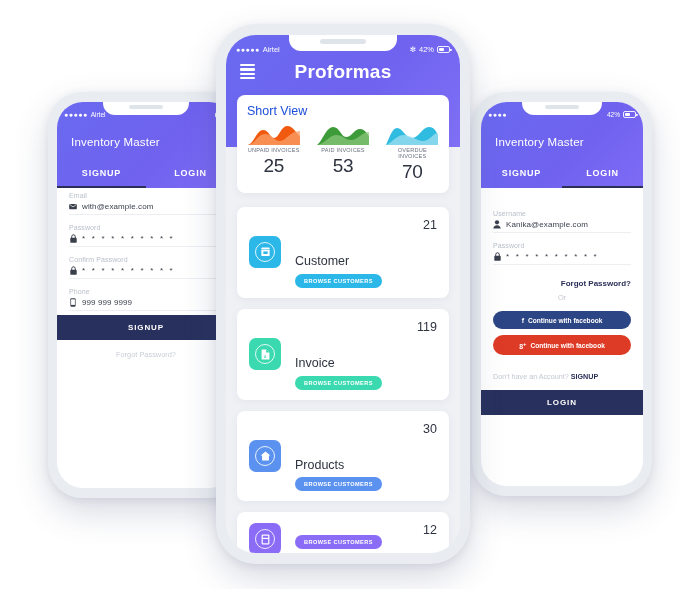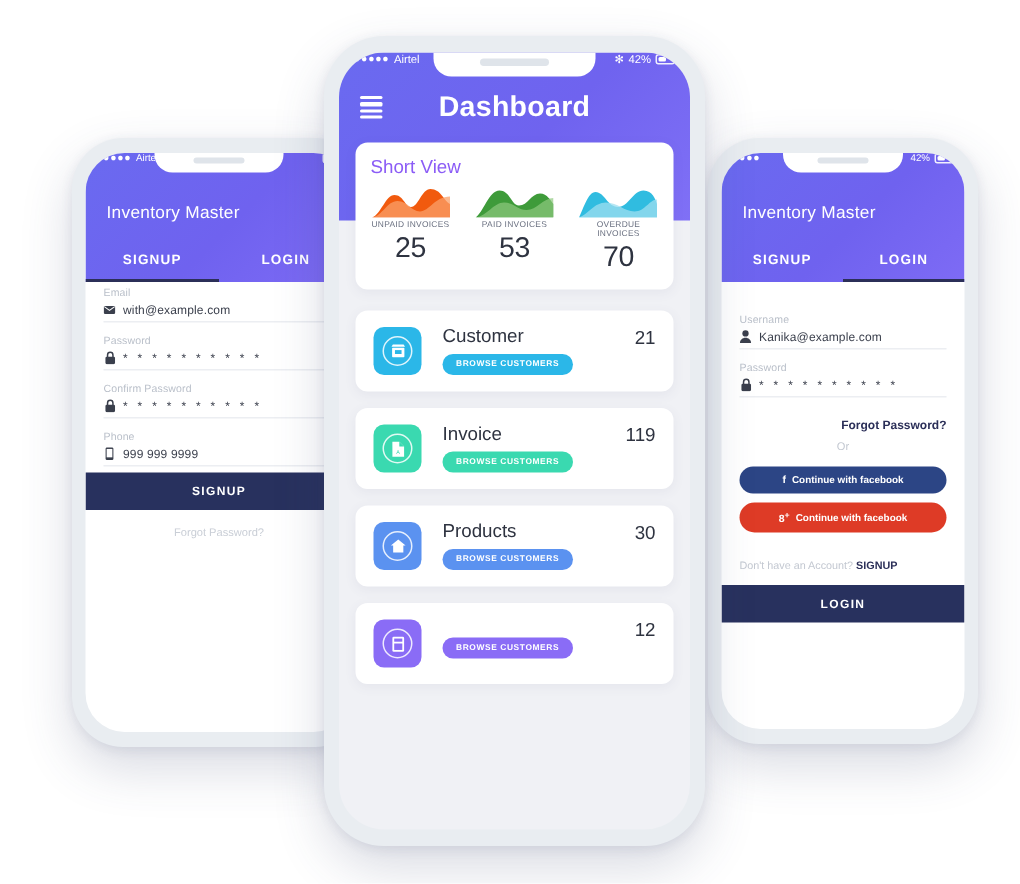--- a/index.html
+++ b/index.html
@@ -46,21 +46,21 @@
   }
   .phone.left  .notch { width: 86px; height: 13px; }
   .phone.right .notch { width: 80px; height: 13px; }
   .phone.center .notch { width: 108px; height: 16px; }
   .phone.center .notch .speaker { width: 46px; height: 5px; }
 
   
   .statusbar {
     position: relative;
     height: 16px;
-    display: flex; align-items: flex-start; justify-content: space-between;
+    display: flex; align-items: flex-end; justify-content: space-between;
     padding: 0 7px;
     color: #ffffff;
     font-size: 6.5px;
     z-index: 20;
   }
   .phone.center .statusbar { height: 19px; font-size: 7.5px; padding: 0 10px; }
   .sb-left { display: flex; align-items: center; gap: 3px; }
   .dots { letter-spacing: .5px; font-size: 7px; }
   .sb-right { display: flex; align-items: center; gap: 3px; }
   .batt {
@@ -165,21 +165,21 @@
   .dash-scroll {
     position: relative; z-index: 4;
     padding: 60px 11px 0;
   }
 
   .card {
     background: #ffffff; border-radius: 8px;
     box-shadow: 0 2px 8px rgba(80,90,130,.07);
   }
   .short-view { padding: 9px 10px 10px; margin-bottom: 14px; }
-  .sv-title { font-size: 12.5px; color: #8b5cf6; font-weight: 400; margin-bottom: 5px; }
+  .sv-title { font-size: 12.5px; color: #1d4ed8; font-weight: 400; margin-bottom: 5px; }
   .sv-row { display: flex; gap: 16px; }
   .sv-col { flex: 1; text-align: center; }
   .sv-spark { height: 22px; display: flex; align-items: flex-end; justify-content: center; }
   .sv-spark svg { display: block; }
   .sv-label { font-size: 5.6px; color: #6a7080; letter-spacing: .2px; margin-top: 2px; }
   .sv-value { font-size: 19px; color: #2e3340; font-weight: 400; margin-top: 2px; letter-spacing: -.3px; }
 
   .item-card {
     display: flex; align-items: center;
     padding: 10px 12px; margin-bottom: 11px; min-height: 54px;
@@ -188,21 +188,21 @@
     width: 32px; height: 32px; border-radius: 7px; flex: none;
     display: flex; align-items: center; justify-content: center;
   }
   .item-ico .ring {
     width: 20px; height: 20px; border-radius: 50%;
     border: 1px solid rgba(255,255,255,.85);
     display: flex; align-items: center; justify-content: center;
   }
   .item-ico svg { display: block; }
   .item-mid { flex: 1; padding-left: 14px; }
-  .item-name { font-size: 12.5px; color: #2e3340; font-weight: 400; line-height: 1.1; }
+  .item-name { font-size: 12.5px; color: #2e3340; font-weight: 400; line-height: 1.1; margin-top: 38px; }
   .browse-btn {
     display: inline-block; margin-top: 4px;
     color: #ffffff; font-size: 5.6px; font-weight: 700; letter-spacing: .4px;
     padding: 4px 9px; border-radius: 9px;
   }
   .item-count { font-size: 12.5px; color: #2e3340; align-self: flex-start; padding-top: 1px; }
 </style>
 </head>
 <body>
 
@@ -400,21 +400,21 @@
             <span class="batt"></span>
           </span>
         </div>
         <div class="dash-bar">
           <span class="burger">
               <i></i>
               <i></i>
               <i></i>
               <i></i>
             </span>
-          <span class="dash-title">Dashboard</span>
+          <span class="dash-title">Proformas</span>
         </div>
       </div>
 
       <div class="dash-scroll">
 
         <div class="card short-view">
           <div class="sv-title">Short View</div>
           <div class="sv-row">
 
             <div class="sv-col">

